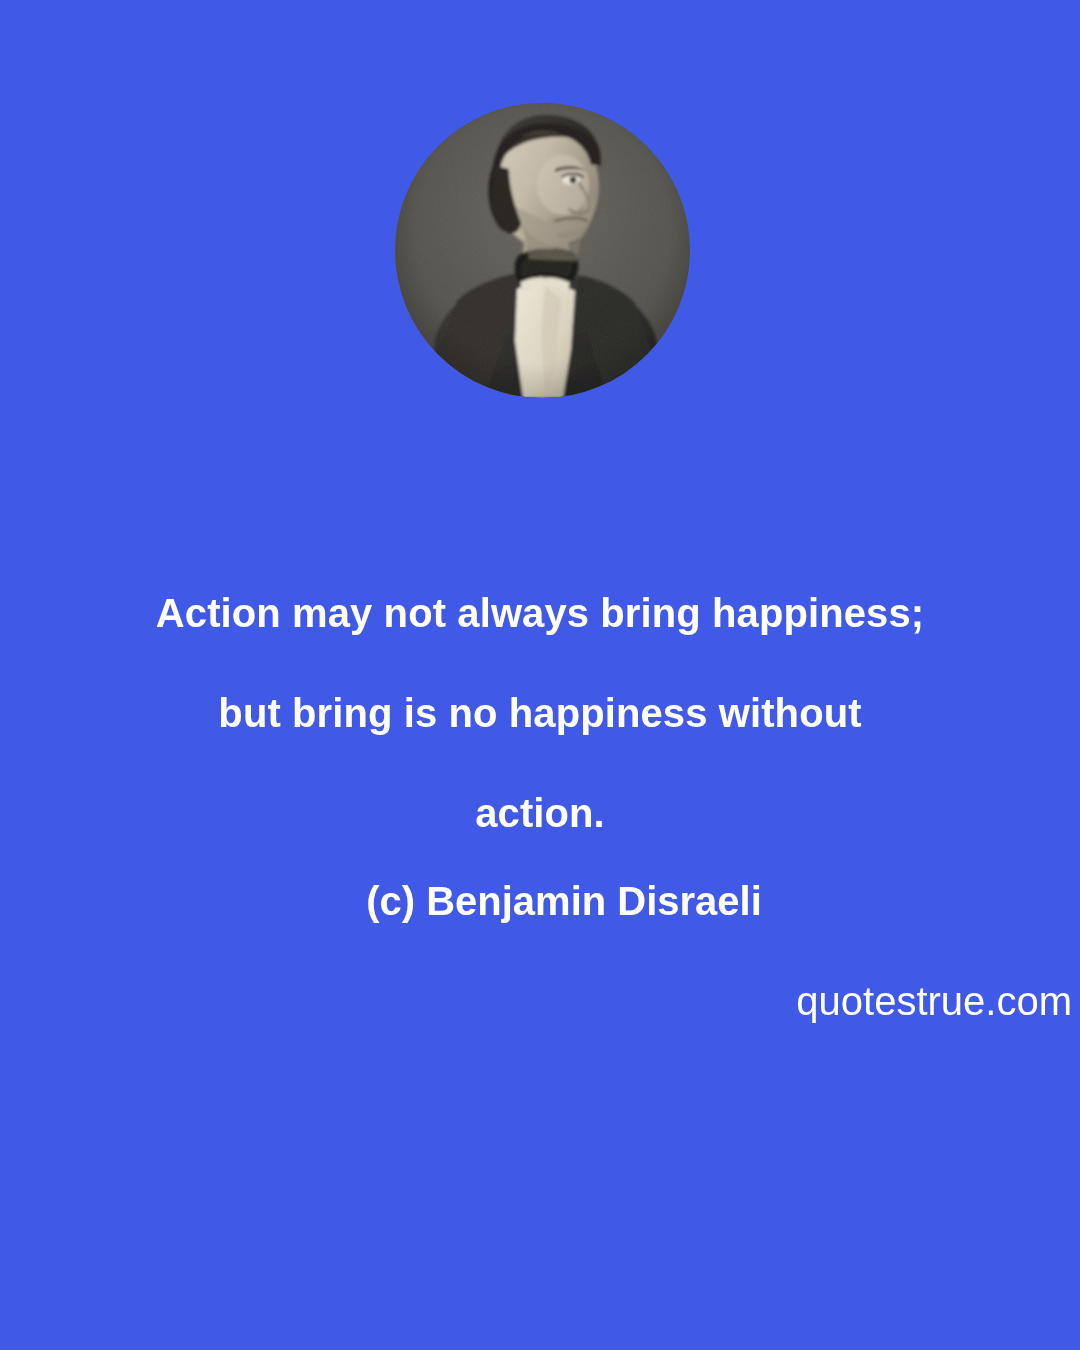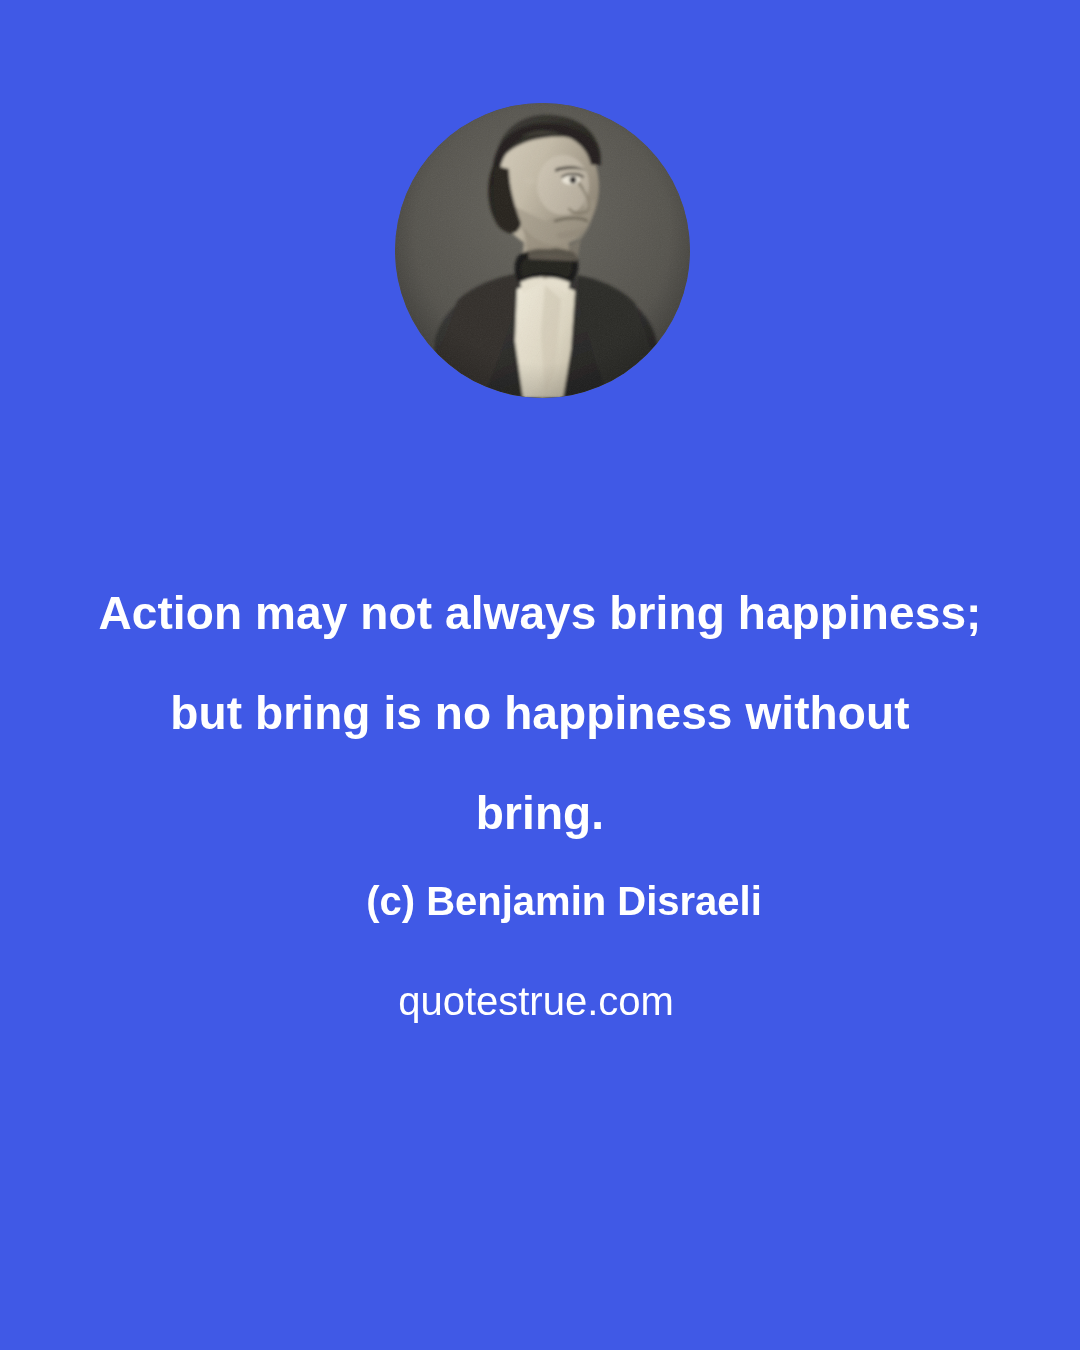--- a/index.html
+++ b/index.html
@@ -47,21 +47,21 @@
 
   
   #quote-text {
     position: absolute;
     left: 0;
     top: 563px;
     width: 1080px;
     text-align: center;
     color: #ffffff;
     font-weight: bold;
-    font-size: 46px;
+    font-size: 40px;
     line-height: 100px;
     letter-spacing: 0.1px;
     font-family: "Liberation Sans", sans-serif;
   }
 
   #quote-text .qline {
     display: block;
     white-space: nowrap;
   }
 
@@ -77,21 +77,21 @@
     line-height: 52px;
     font-family: "Liberation Sans", sans-serif;
     padding-left: 24px;
   }
 
   #site-url {
     position: absolute;
     left: 0;
     top: 975px;
     width: 1072px;
-    text-align: center;
+    text-align: right;
     color: #ffffff;
     font-weight: normal;
     font-size: 40px;
     line-height: 52px;
     font-family: "Liberation Sans", sans-serif;
   }
 </style>
 </head>
 <body>
 
@@ -236,20 +236,20 @@
           </radialGradient>
           <rect x="0" y="0" width="295" height="295" fill="url(#vig)"></rect>
         </g>
       </svg>
     </div>
   </div>
 
   <div id="quote-text">
     <span class="qline">Action may not always bring happiness;</span>
     <span class="qline">but bring is no happiness without</span>
-    <span class="qline">bring.</span>
+    <span class="qline">action.</span>
   </div>
 
   <div id="attribution">(c) Benjamin Disraeli</div>
 
   <div id="site-url">quotestrue.com</div>
 
 </div>
 
 </body></html>

